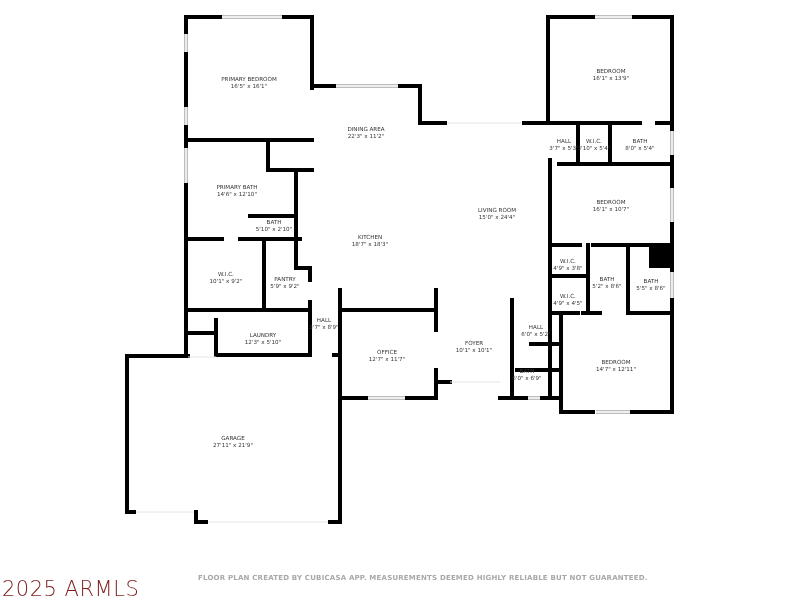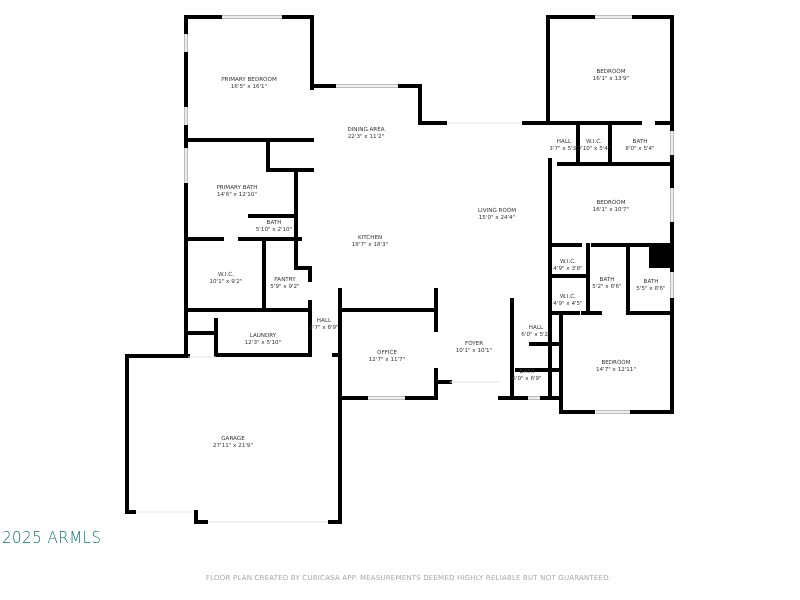--- a/index.html
+++ b/index.html
@@ -4,22 +4,22 @@
   <style>
     html, body { margin: 0; padding: 0; background: #ffffff; }
     body { width: 800px; height: 600px; position: relative; overflow: hidden; font-family: "DejaVu Sans", sans-serif; }
     #plan { position: absolute; left: 0; top: 0; width: 800px; height: 600px; }
     .wall { stroke: #000; stroke-width: 4; fill: none; stroke-linecap: square; }
     .window { stroke: #bdbdbd; stroke-width: 4; fill: none; }
     .window-inner { stroke: #ffffff; stroke-width: 1.4; fill: none; }
     .opening { stroke: #e4e4e4; stroke-width: 1; fill: none; }
     .solid { fill: #000; }
     .room-label { font-family: "DejaVu Sans", sans-serif; font-size: 5.6px; fill: #333; text-anchor: middle; }
-    .copyright { position: absolute; left: 2px; top: 529px; font-family: "DejaVu Sans", sans-serif; font-size: 15px; color: #0f766e; letter-spacing: 0.5px; font-weight: 300; }
-    .disclaimer { position: absolute; left: 206px; top: 574px; font-family: "DejaVu Sans", sans-serif; font-size: 7px; color: #a8a8a8; letter-spacing: 0.2px; }
+    .copyright { position: absolute; left: 2px; top: 577px; font-family: "DejaVu Sans", sans-serif; font-size: 21px; color: #7f1d1d; letter-spacing: 0.5px; font-weight: 300; }
+    .disclaimer { position: absolute; left: 198px; top: 574px; font-family: "DejaVu Sans", sans-serif; font-size: 7px; color: #a8a8a8; letter-spacing: 0.2px; font-weight: bold; }
   </style>
 </head>
 <body>
 
 <svg id="plan" viewBox="0 0 800 600" xmlns="http://www.w3.org/2000/svg">
   <g>
 
     <polyline class="wall" points="186,17 186,356"></polyline>
     <polyline class="wall" points="186,17 312,17 312,88"></polyline>
     <polyline class="wall" points="186,140 312,140"></polyline>

